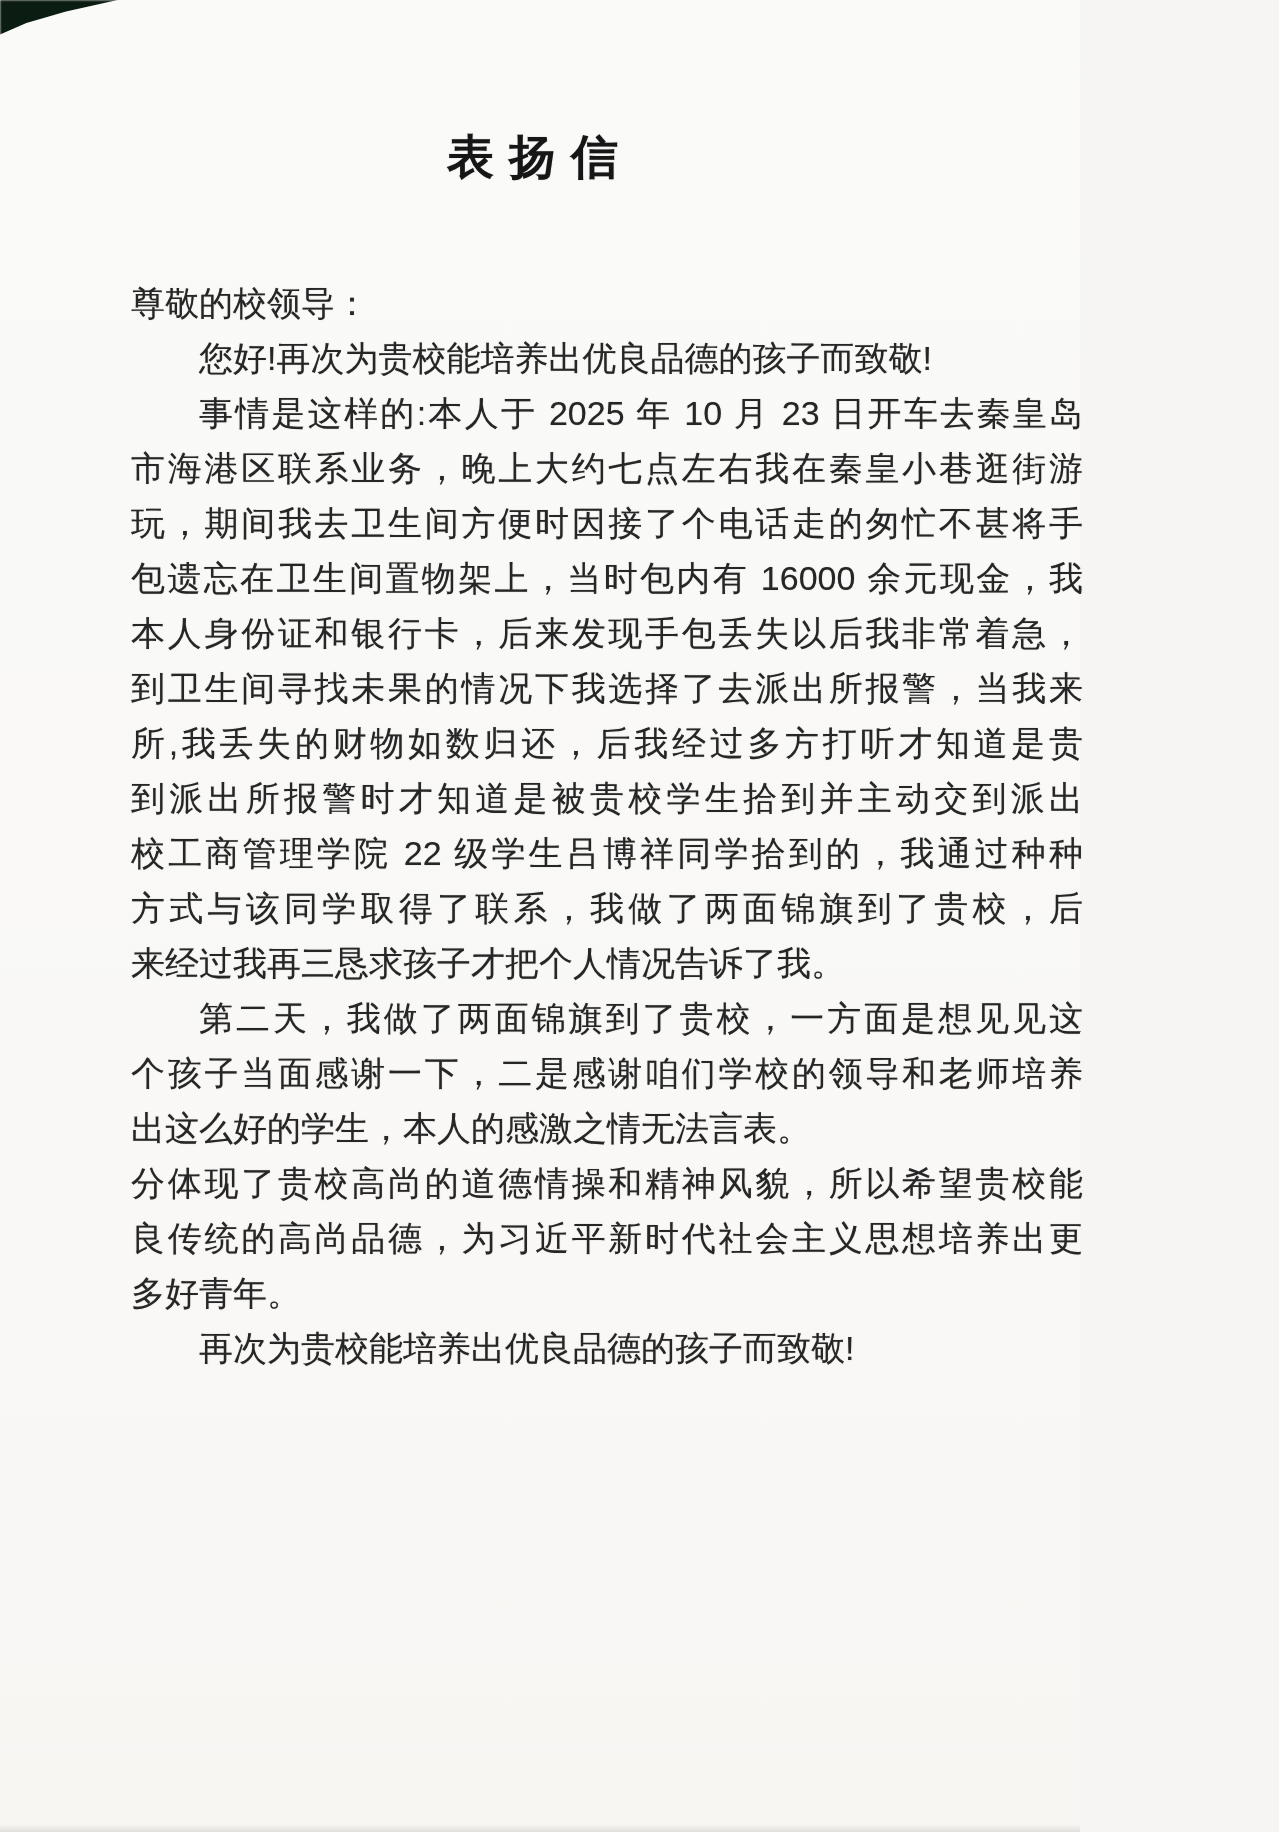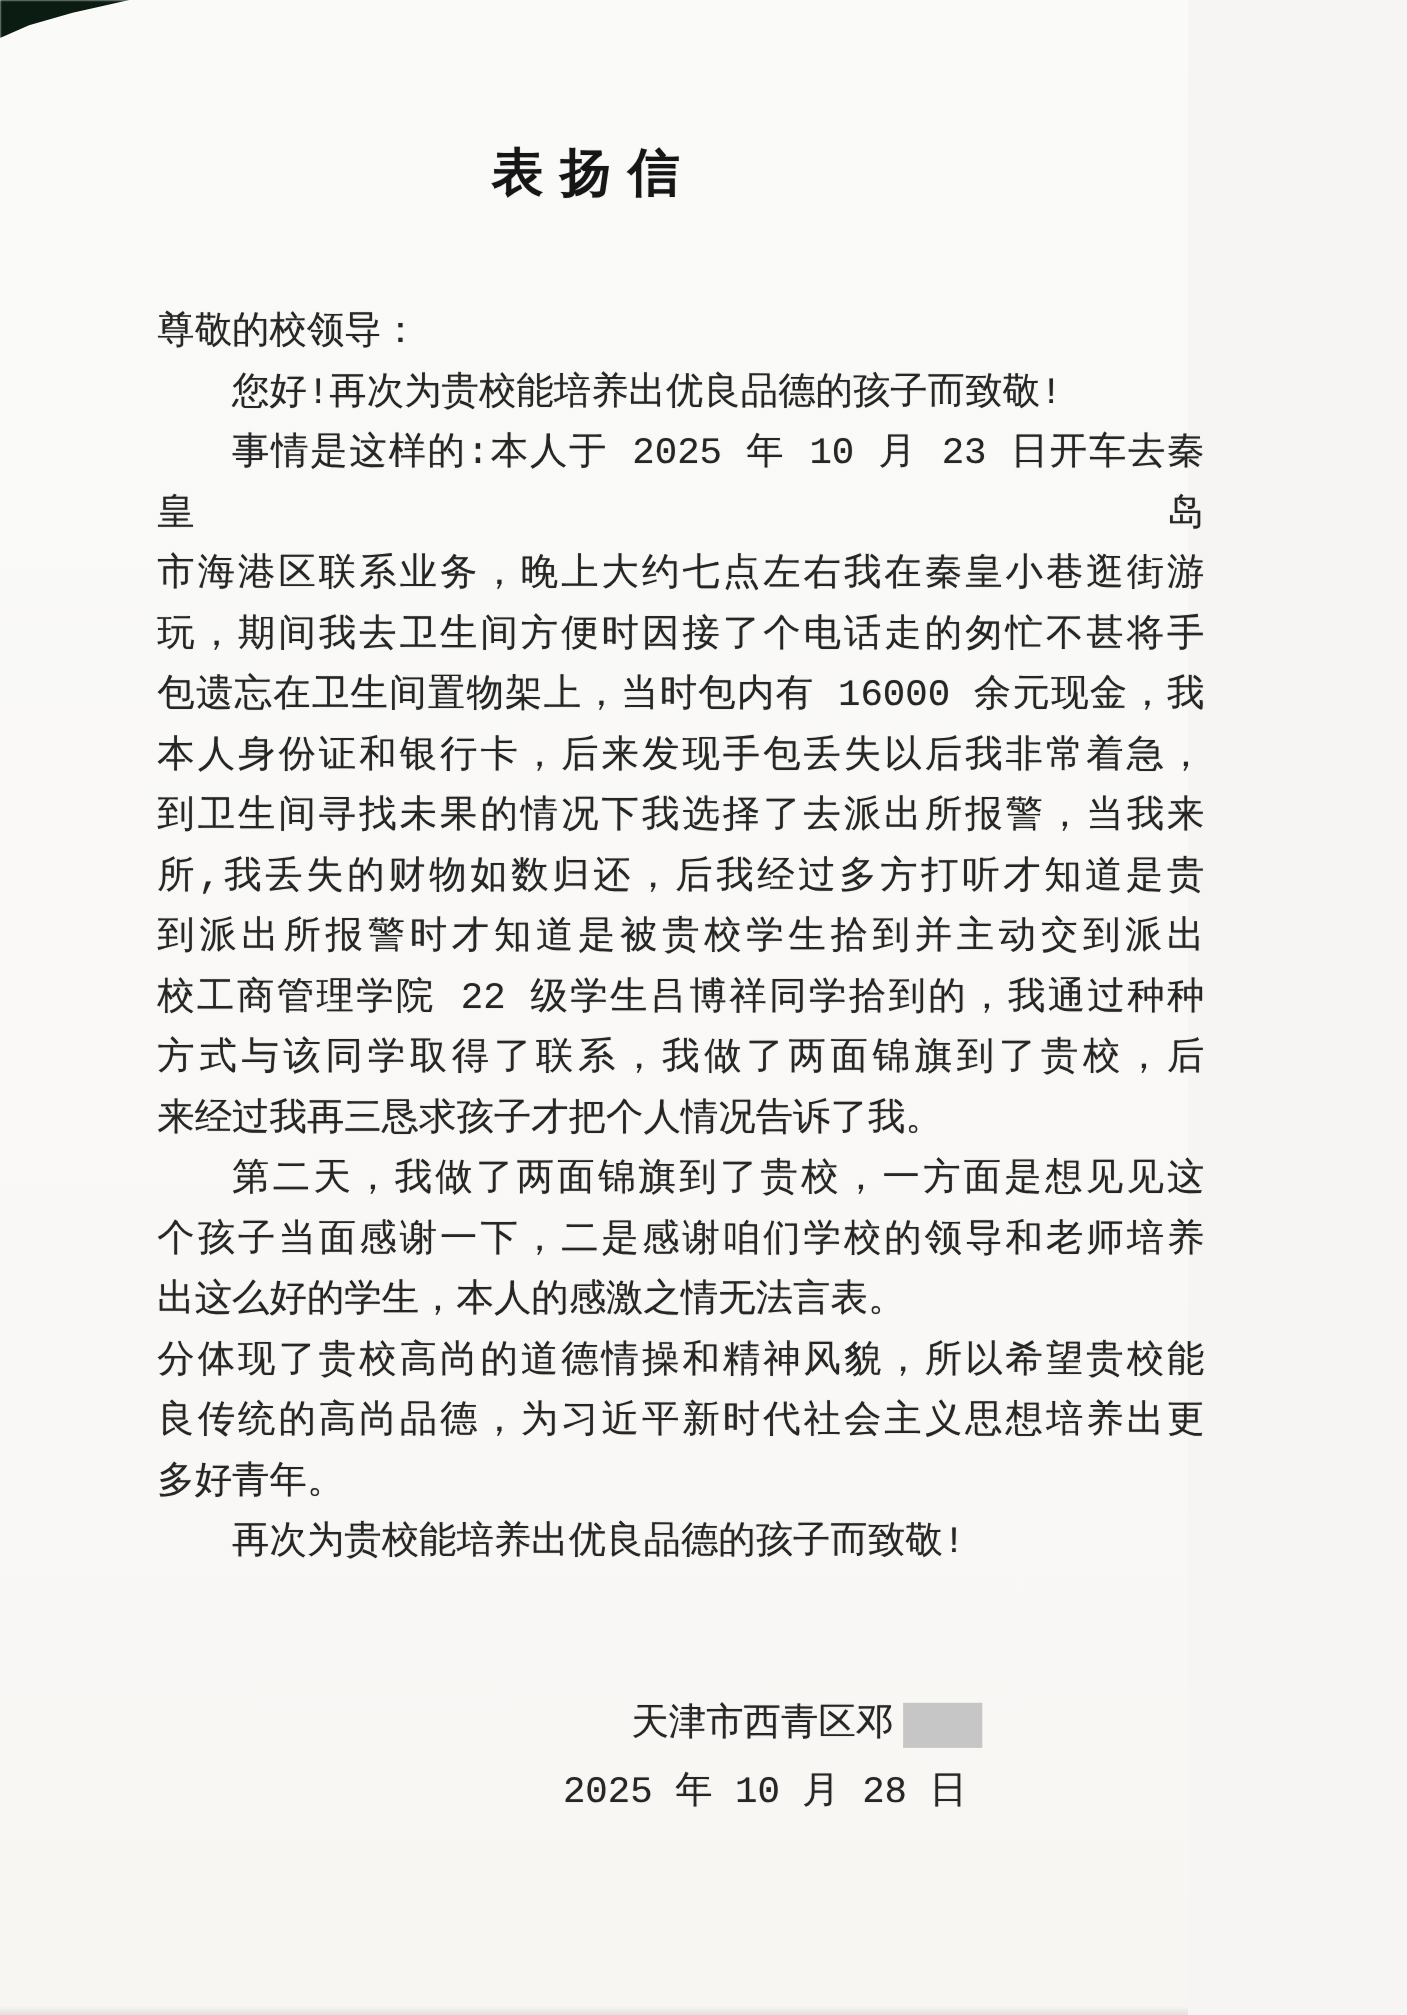--- a/index.html
+++ b/index.html
@@ -8,21 +8,21 @@
     width: 1279px;
     height: 1832px;
     overflow: hidden;
     background: #f6f5f3;
   }
   .page {
     position: relative;
     width: 1080px;
     height: 1832px;
     background: linear-gradient(180deg, #fafaf9 0%, #f9f8f6 70%, #f7f6f3 100%);
-    font-family: Liberation Mono, monospace;
+    font-family: Liberation Sans, sans-serif;
     color: #262626;
   }
   
   .corner-wedge {
     position: absolute;
     left: 0; top: 0;
     width: 120px; height: 36px;
     background: #0b1c12;
     clip-path: polygon(0 0, 98% 0, 55% 32%, 22% 64%, 0 96%);
     filter: blur(1px);
@@ -35,21 +35,21 @@
     margin: 0;
     text-align: center;
     font-size: 47px;
     font-weight: 600;
     letter-spacing: 15px;
     color: #161616;
     text-shadow: 0 0 1px rgba(30,30,30,.45);
   }
   .body-text {
     position: absolute;
-    left: 143px;
+    left: 131px;
     top: 276px;
     width: 952px;
     font-size: 34px;
     line-height: 55px;
     text-shadow: 0 0 1px rgba(40,40,40,.4);
   }
   .line {
     margin: 0;
     text-align: justify;
     text-align-last: justify;
@@ -112,23 +112,16 @@
       <p class="line flush">来经过我再三恳求孩子才把个人情况告诉了我。</p>
       <p class="line indent">第二天，我做了两面锦旗到了贵校，一方面是想见见这</p>
       <p class="line">个孩子当面感谢一下，二是感谢咱们学校的领导和老师培养</p>
       <p class="line flush">出这么好的学生，本人的感激之情无法言表。</p>
       <p class="line">分体现了贵校高尚的道德情操和精神风貌，所以希望贵校能</p>
       <p class="line">良传统的高尚品德，为习近平新时代社会主义思想培养出更</p>
       <p class="line flush">多好青年。</p>
       <p class="line indent flush">再次为贵校能培养出优良品德的孩子而致敬!</p>
     </div>
 
-  <div class="signature">
-    <div class="sig-name">
-      <span>天津市西青区邓</span>
-      <span class="redaction"></span>
-    </div>
-    <div class="sig-date">2025 年 10 月 28 日</div>
-  </div>
 
   <div class="bottom-edge"></div>
 
 </div>
 
 </body></html>

